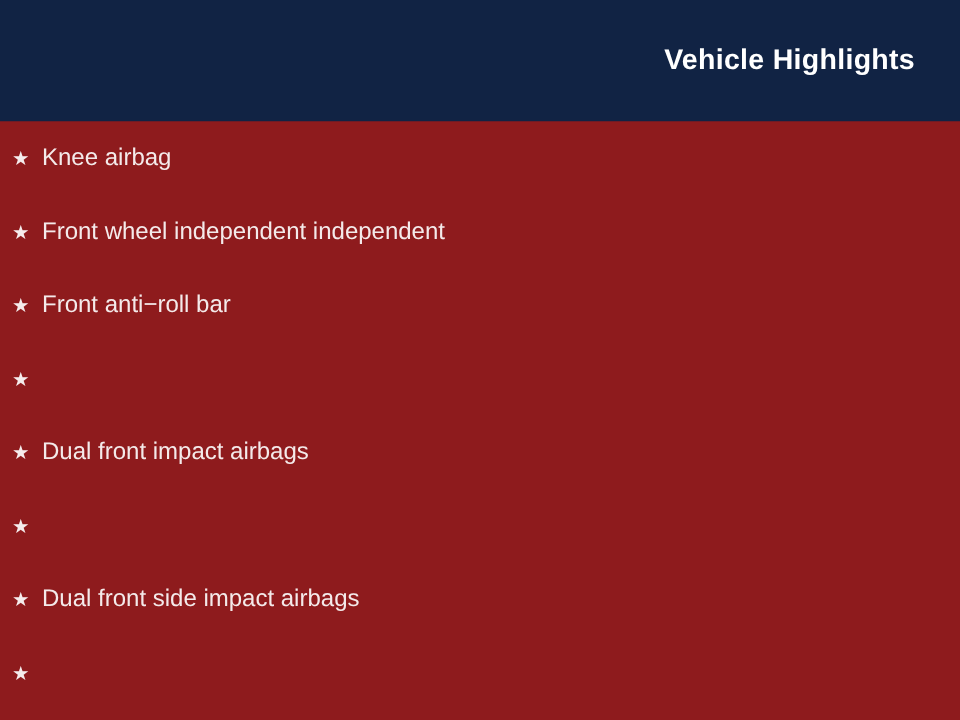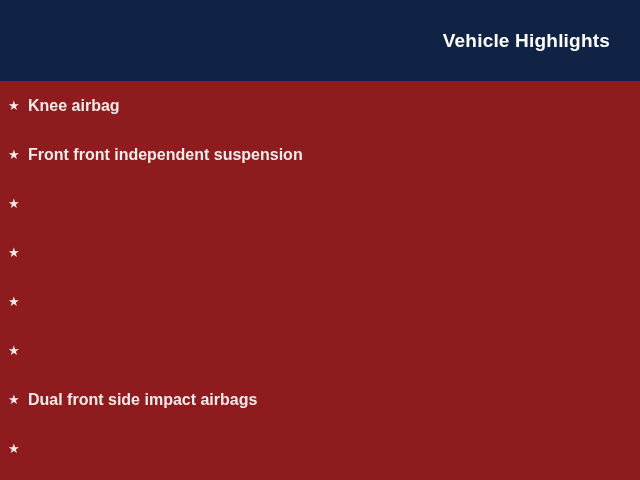--- a/index.html
+++ b/index.html
@@ -79,21 +79,20 @@
     flex: 0 0 20px;
     text-align: left;
     display: inline-block;
   }
 
   .item-label {
     color: #f4eaea;
     font-size: 16px;
     line-height: 1.2;
     white-space: nowrap;
-    font-weight: bold;
   }
 </style>
 </head>
 <body>
 
 <div class="slide">
 
   <div class="header">
     <div class="header-title">Vehicle Highlights</div>
   </div>
@@ -101,33 +100,35 @@
   <div class="body">
     <ul class="highlight-list">
 
       <li class="highlight-item">
         <span class="bullet-star">★</span>
         <span class="item-label">Knee airbag</span>
       </li>
 
       <li class="highlight-item">
         <span class="bullet-star">★</span>
-        <span class="item-label">Front front independent suspension</span>
+        <span class="item-label">Front wheel independent independent</span>
+      </li>
+
+      <li class="highlight-item">
+        <span class="bullet-star">★</span>
+        <span class="item-label">Front anti−roll bar</span>
       </li>
 
       <li class="highlight-item">
         <span class="bullet-star">★</span>
       </li>
 
       <li class="highlight-item">
         <span class="bullet-star">★</span>
-      </li>
-
-      <li class="highlight-item">
-        <span class="bullet-star">★</span>
+        <span class="item-label">Dual front impact airbags</span>
       </li>
 
       <li class="highlight-item">
         <span class="bullet-star">★</span>
       </li>
 
       <li class="highlight-item">
         <span class="bullet-star">★</span>
         <span class="item-label">Dual front side impact airbags</span>
       </li>

